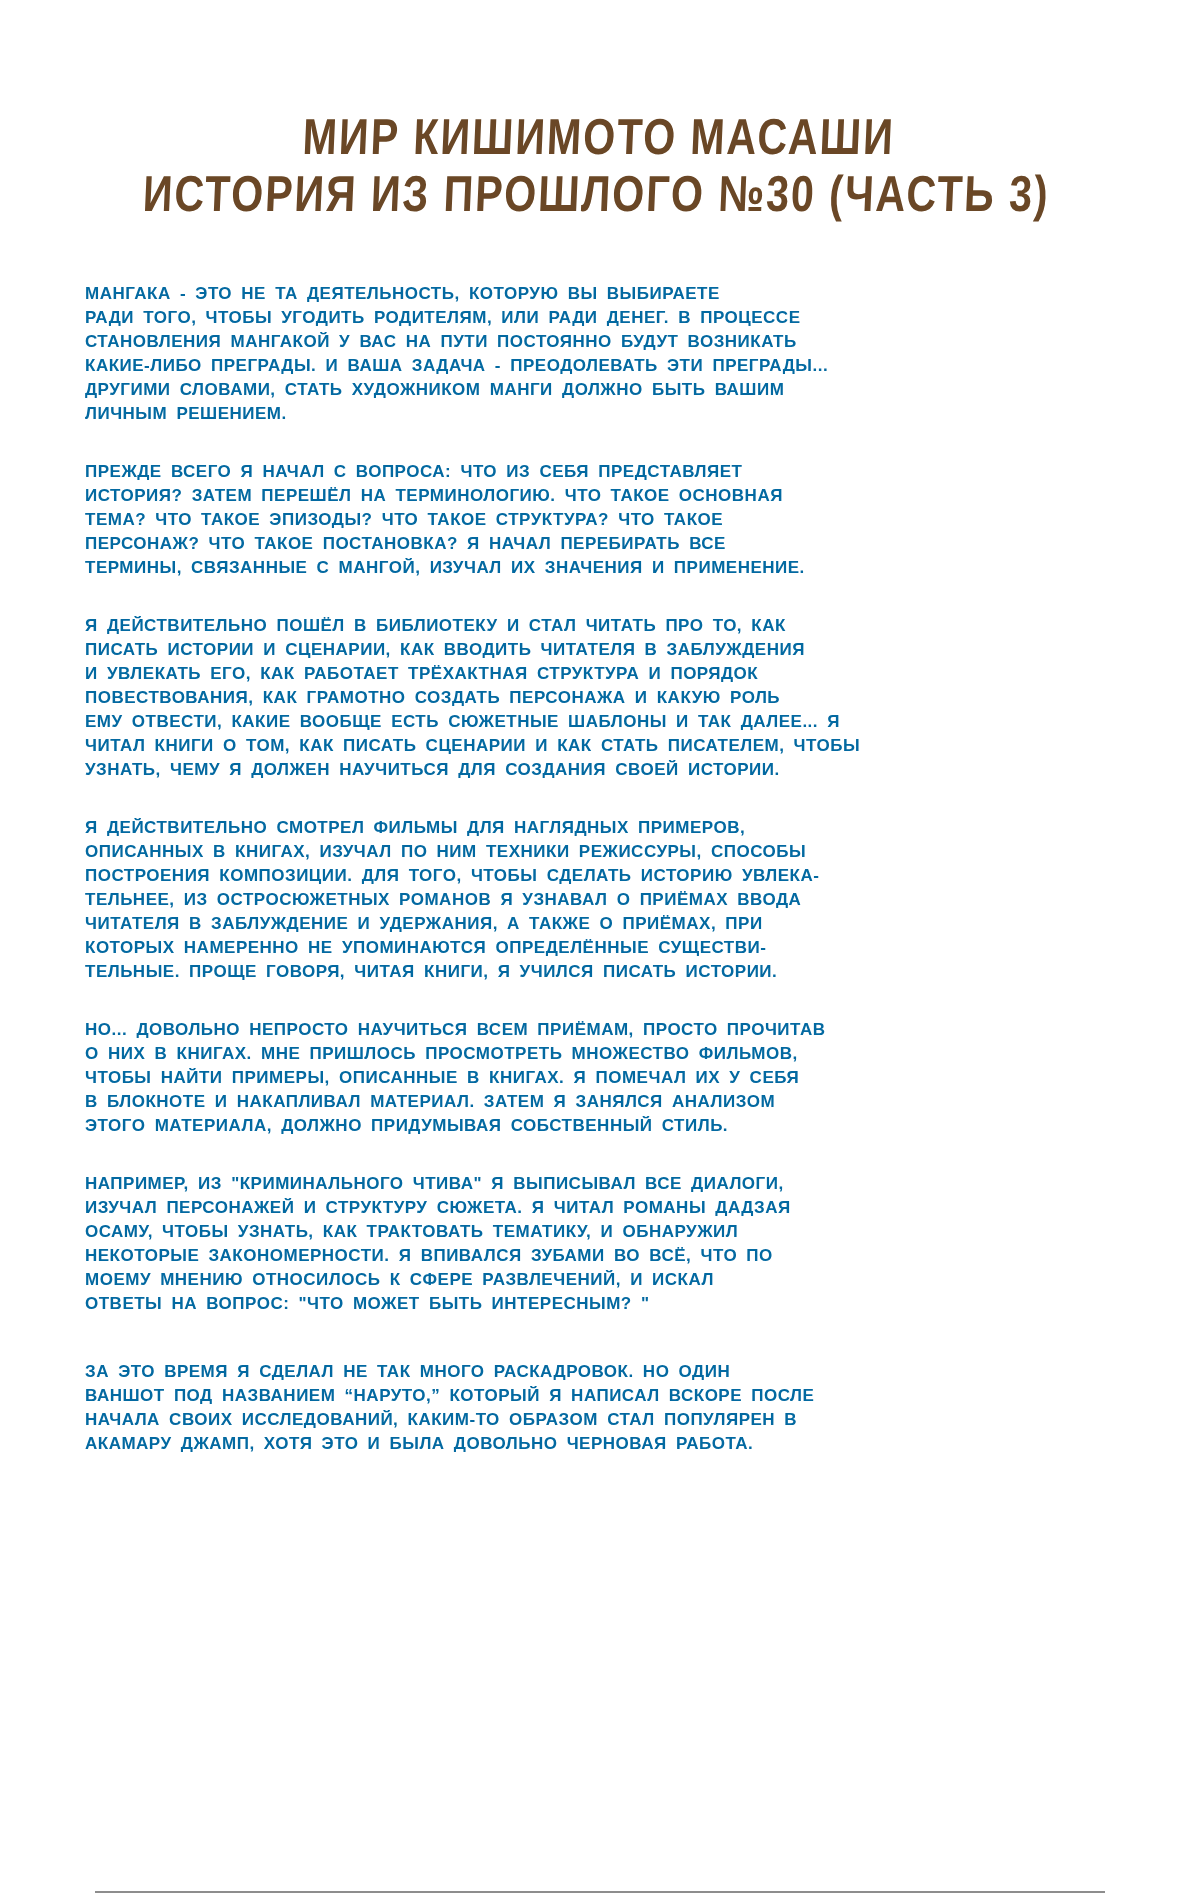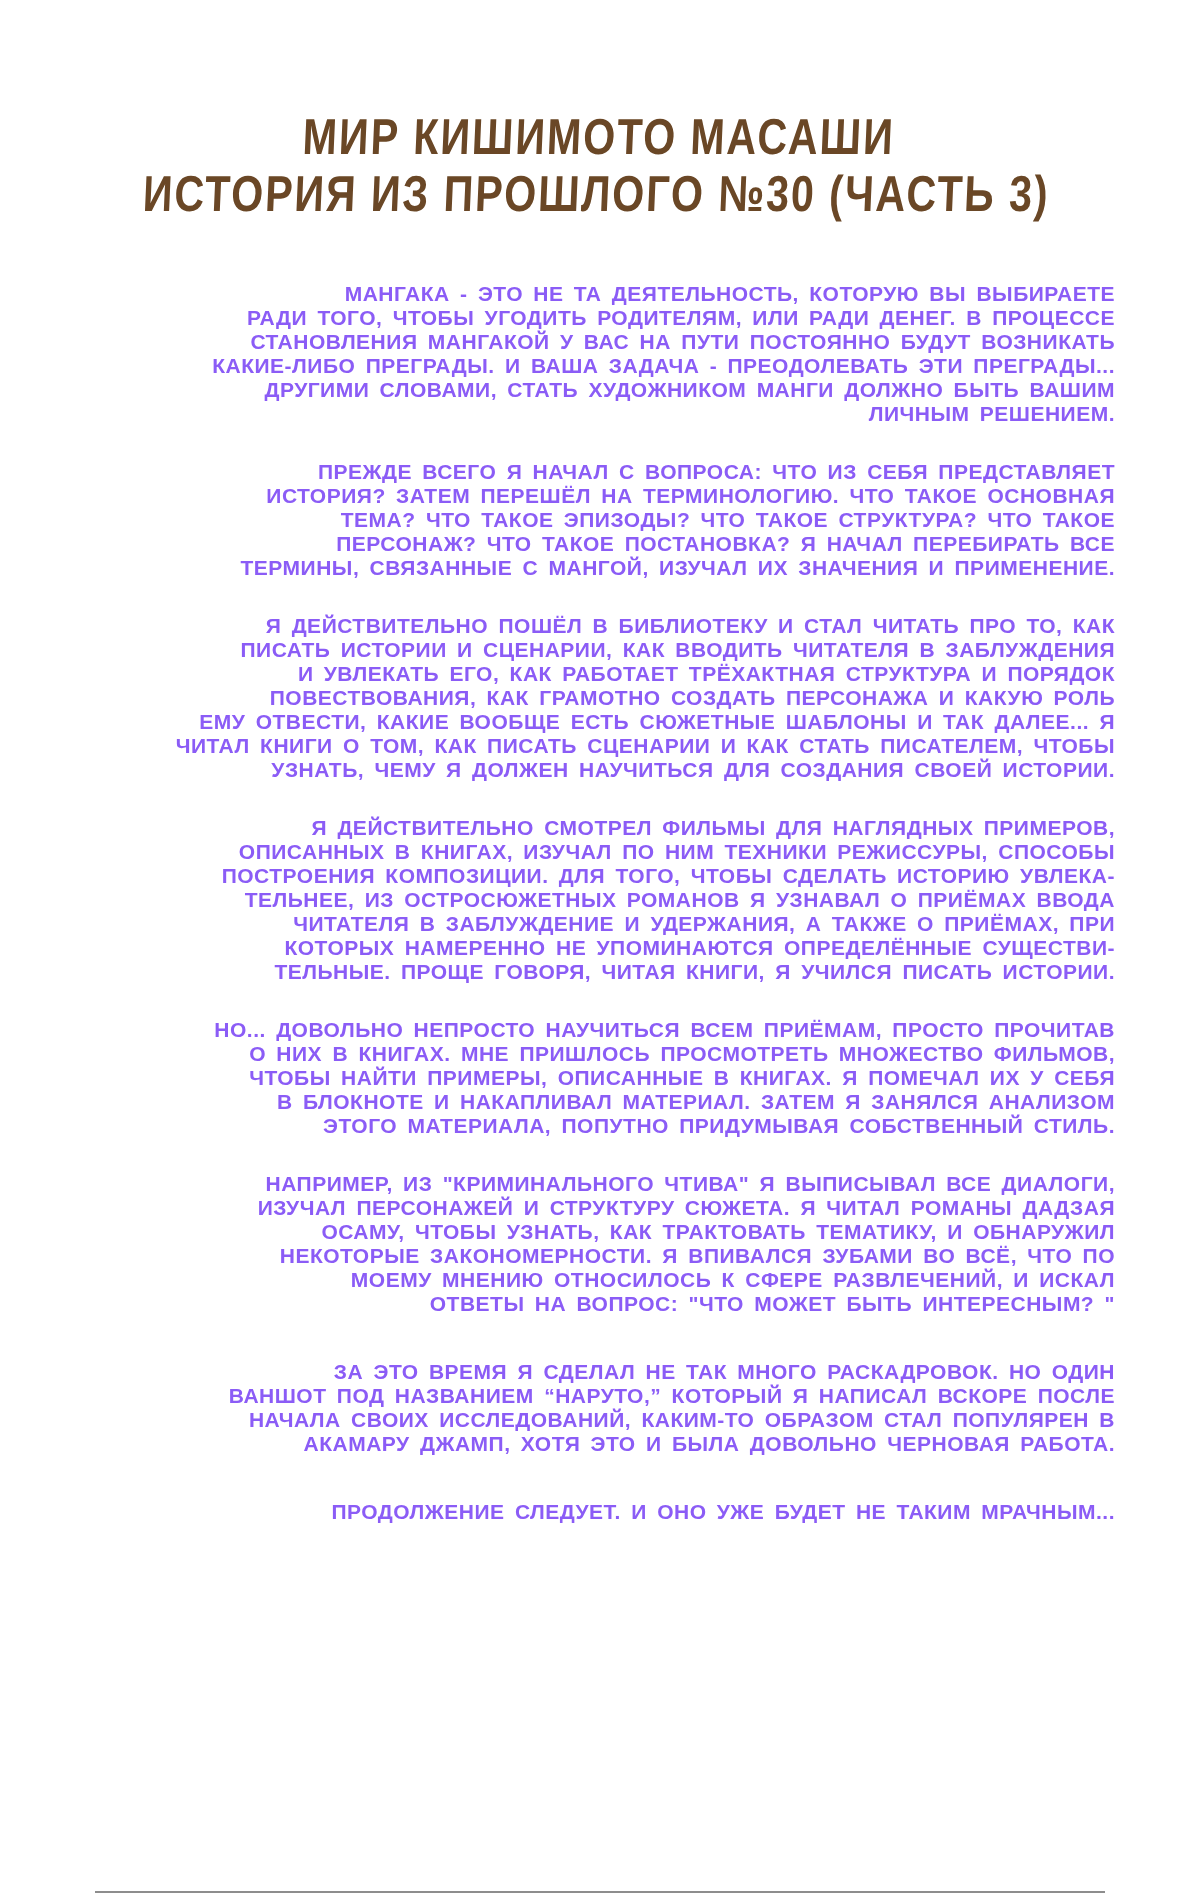--- a/index.html
+++ b/index.html
@@ -33,27 +33,27 @@
     white-space: nowrap;
   }
   .title-line {
     display: block;
   }
   .text-column {
     width: 1030px;
     margin: 0 auto;
   }
   .paragraph {
-    color: #8b5cf6;
+    color: #0369a1;
     font-weight: bold;
-    font-size: 21px;
+    font-size: 17px;
     line-height: 24px;
     letter-spacing: 0.5px;
     word-spacing: 4px;
-    text-align: right;
+    text-align: left;
     white-space: pre-line;
     margin: 0 0 34px 0;
   }
   .paragraph.gap-lg { margin-bottom: 44px; }
   .paragraph.last { margin-bottom: 0; }
   .page-bottom-rule {
     position: absolute;
     left: 95px;
     width: 1010px;
     bottom: 2px;
@@ -94,29 +94,28 @@
 ОПИСАННЫХ В КНИГАХ, ИЗУЧАЛ ПО НИМ ТЕХНИКИ РЕЖИССУРЫ, СПОСОБЫ
 ПОСТРОЕНИЯ КОМПОЗИЦИИ. ДЛЯ ТОГО, ЧТОБЫ СДЕЛАТЬ ИСТОРИЮ УВЛЕКА-
 ТЕЛЬНЕЕ, ИЗ ОСТРОСЮЖЕТНЫХ РОМАНОВ Я УЗНАВАЛ О ПРИЁМАХ ВВОДА
 ЧИТАТЕЛЯ В ЗАБЛУЖДЕНИЕ И УДЕРЖАНИЯ, А ТАКЖЕ О ПРИЁМАХ, ПРИ
 КОТОРЫХ НАМЕРЕННО НЕ УПОМИНАЮТСЯ ОПРЕДЕЛЁННЫЕ СУЩЕСТВИ-
 ТЕЛЬНЫЕ. ПРОЩЕ ГОВОРЯ, ЧИТАЯ КНИГИ, Я УЧИЛСЯ ПИСАТЬ ИСТОРИИ.</p>
     <p class="paragraph">НО... ДОВОЛЬНО НЕПРОСТО НАУЧИТЬСЯ ВСЕМ ПРИЁМАМ, ПРОСТО ПРОЧИТАВ
 О НИХ В КНИГАХ. МНЕ ПРИШЛОСЬ ПРОСМОТРЕТЬ МНОЖЕСТВО ФИЛЬМОВ,
 ЧТОБЫ НАЙТИ ПРИМЕРЫ, ОПИСАННЫЕ В КНИГАХ. Я ПОМЕЧАЛ ИХ У СЕБЯ
 В БЛОКНОТЕ И НАКАПЛИВАЛ МАТЕРИАЛ. ЗАТЕМ Я ЗАНЯЛСЯ АНАЛИЗОМ
-ЭТОГО МАТЕРИАЛА, ПОПУТНО ПРИДУМЫВАЯ СОБСТВЕННЫЙ СТИЛЬ.</p>
+ЭТОГО МАТЕРИАЛА, ДОЛЖНО ПРИДУМЫВАЯ СОБСТВЕННЫЙ СТИЛЬ.</p>
     <p class="paragraph gap-lg">НАПРИМЕР, ИЗ "КРИМИНАЛЬНОГО ЧТИВА" Я ВЫПИСЫВАЛ ВСЕ ДИАЛОГИ,
 ИЗУЧАЛ ПЕРСОНАЖЕЙ И СТРУКТУРУ СЮЖЕТА. Я ЧИТАЛ РОМАНЫ ДАДЗАЯ
 ОСАМУ, ЧТОБЫ УЗНАТЬ, КАК ТРАКТОВАТЬ ТЕМАТИКУ, И ОБНАРУЖИЛ
 НЕКОТОРЫЕ ЗАКОНОМЕРНОСТИ. Я ВПИВАЛСЯ ЗУБАМИ ВО ВСЁ, ЧТО ПО
 МОЕМУ МНЕНИЮ ОТНОСИЛОСЬ К СФЕРЕ РАЗВЛЕЧЕНИЙ, И ИСКАЛ
 ОТВЕТЫ НА ВОПРОС: "ЧТО МОЖЕТ БЫТЬ ИНТЕРЕСНЫМ? "</p>
     <p class="paragraph gap-lg">ЗА ЭТО ВРЕМЯ Я СДЕЛАЛ НЕ ТАК МНОГО РАСКАДРОВОК. НО ОДИН
 ВАНШОТ ПОД НАЗВАНИЕМ “НАРУТО,” КОТОРЫЙ Я НАПИСАЛ ВСКОРЕ ПОСЛЕ
 НАЧАЛА СВОИХ ИССЛЕДОВАНИЙ, КАКИМ-ТО ОБРАЗОМ СТАЛ ПОПУЛЯРЕН В
 АКАМАРУ ДЖАМП, ХОТЯ ЭТО И БЫЛА ДОВОЛЬНО ЧЕРНОВАЯ РАБОТА.</p>
-    <p class="paragraph last">ПРОДОЛЖЕНИЕ СЛЕДУЕТ. И ОНО УЖЕ БУДЕТ НЕ ТАКИМ МРАЧНЫМ...</p>
   </div>
 
   <div class="page-bottom-rule"></div>
 
 </div>
 
 </body></html>

